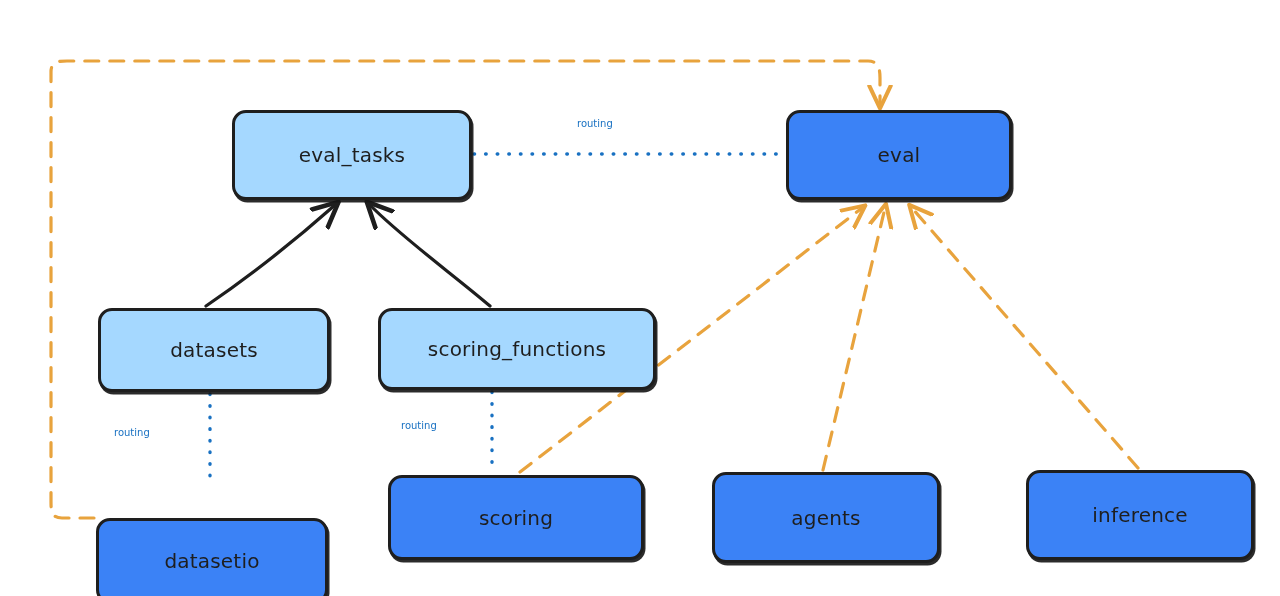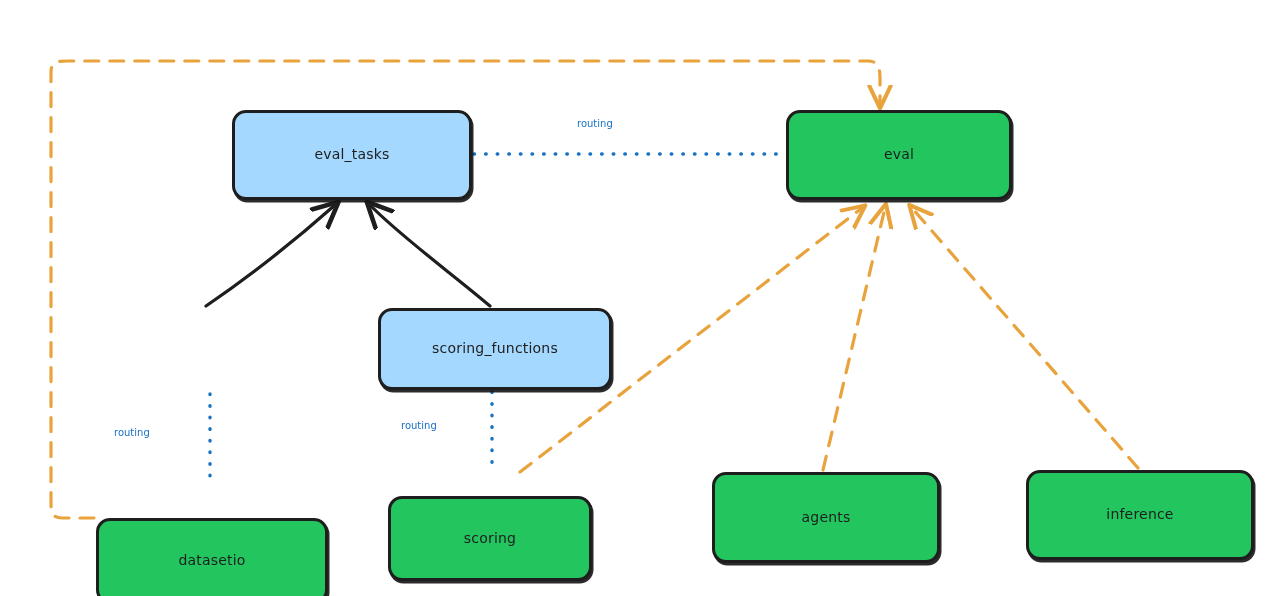--- a/index.html
+++ b/index.html
@@ -29,27 +29,27 @@
   .node {
     position: absolute;
     box-sizing: border-box;
     border: 3px solid #1e1e1e;
     border-radius: 14px;
     display: flex;
     align-items: center;
     justify-content: center;
     text-align: center;
     font-family: "DejaVu Sans", sans-serif;
-    font-size: 14px;
+    font-size: 20px;
     color: #1e1e1e;
     letter-spacing: 0.2px;
     box-shadow: 1.5px 2.5px 0 0 rgba(20,20,20,0.9);
   }
   .node.blue  { background: #a5d8ff; }
-  .node.green { background: #22c55e; }
+  .node.green { background: #3b82f6; }
   .node-label {
     pointer-events: none;
     padding: 0 10px;
     line-height: 1.1;
   }
   .edge-label {
     position: absolute;
     font-family: "DejaVu Sans", sans-serif;
     font-size: 10px;
     color: #1971c2;
@@ -105,30 +105,33 @@
   </svg>
 
   <div class="node blue" style="left:232px; top:110px; width:240px; height:90px;">
     <span class="node-label">eval_tasks</span>
   </div>
 
   <div class="node green" style="left:786px; top:110px; width:226px; height:90px;">
     <span class="node-label">eval</span>
   </div>
 
+  <div class="node blue" style="left:98px; top:308px; width:232px; height:84px;">
+    <span class="node-label">datasets</span>
+  </div>
 
-  <div class="node blue" style="left:378px; top:308px; width:234px; height:82px;">
+  <div class="node blue" style="left:378px; top:308px; width:278px; height:82px;">
     <span class="node-label">scoring_functions</span>
   </div>
 
   <div class="node green" style="left:96px; top:478px; width:232px; height:86px;margin-top:40px;">
     <span class="node-label">datasetio</span>
   </div>
 
-  <div class="node green" style="left:388px; top:496px; width:204px; height:85px;">
+  <div class="node green" style="left:388px; top:475px; width:256px; height:85px;">
     <span class="node-label">scoring</span>
   </div>
 
   <div class="node green" style="left:712px; top:472px; width:228px; height:91px;text-align:right;">
     <span class="node-label">agents</span>
   </div>
 
   <div class="node green" style="left:1026px; top:470px; width:228px; height:90px;justify-content:center;">
     <span class="node-label">inference</span>
   </div>

